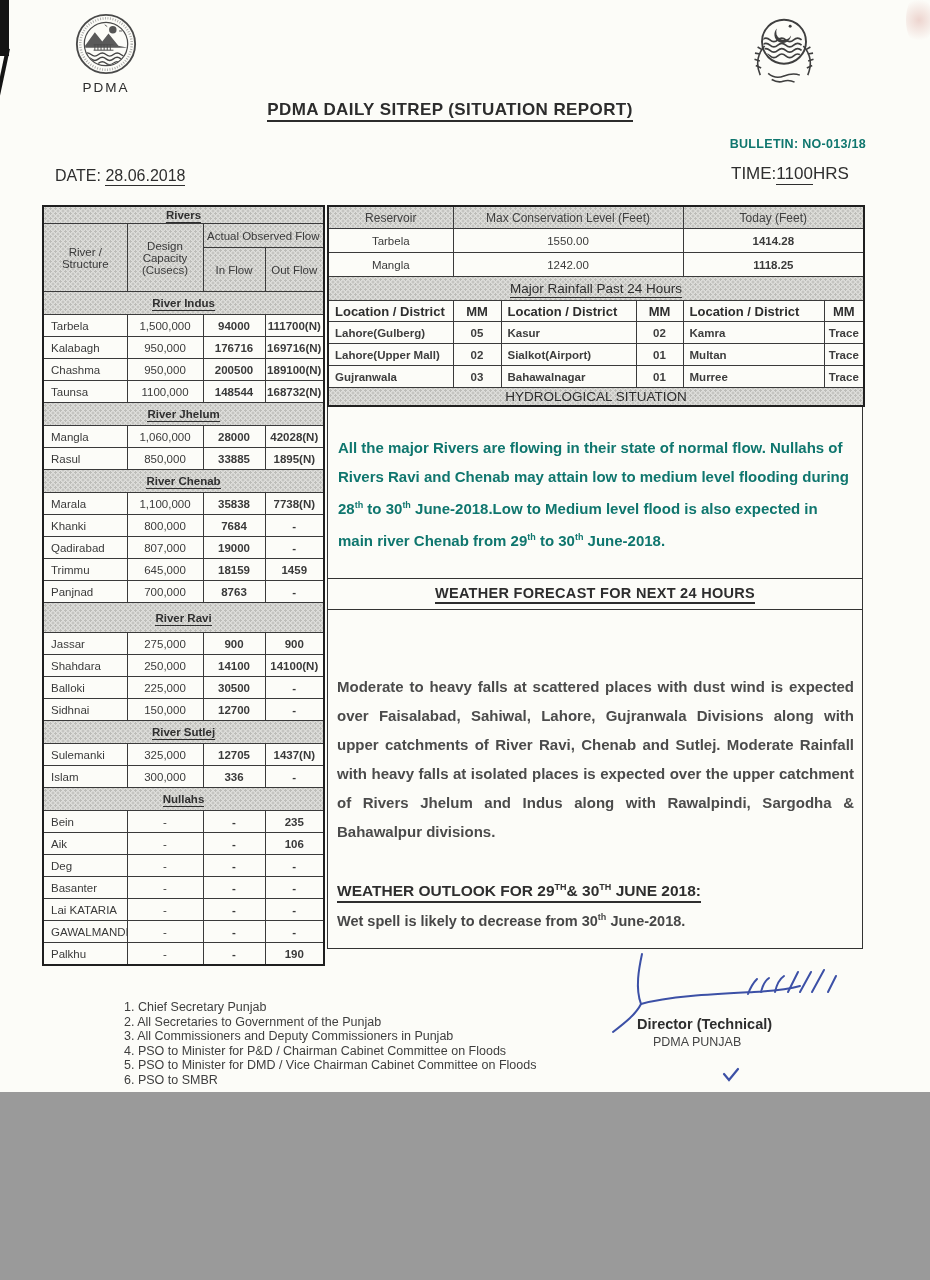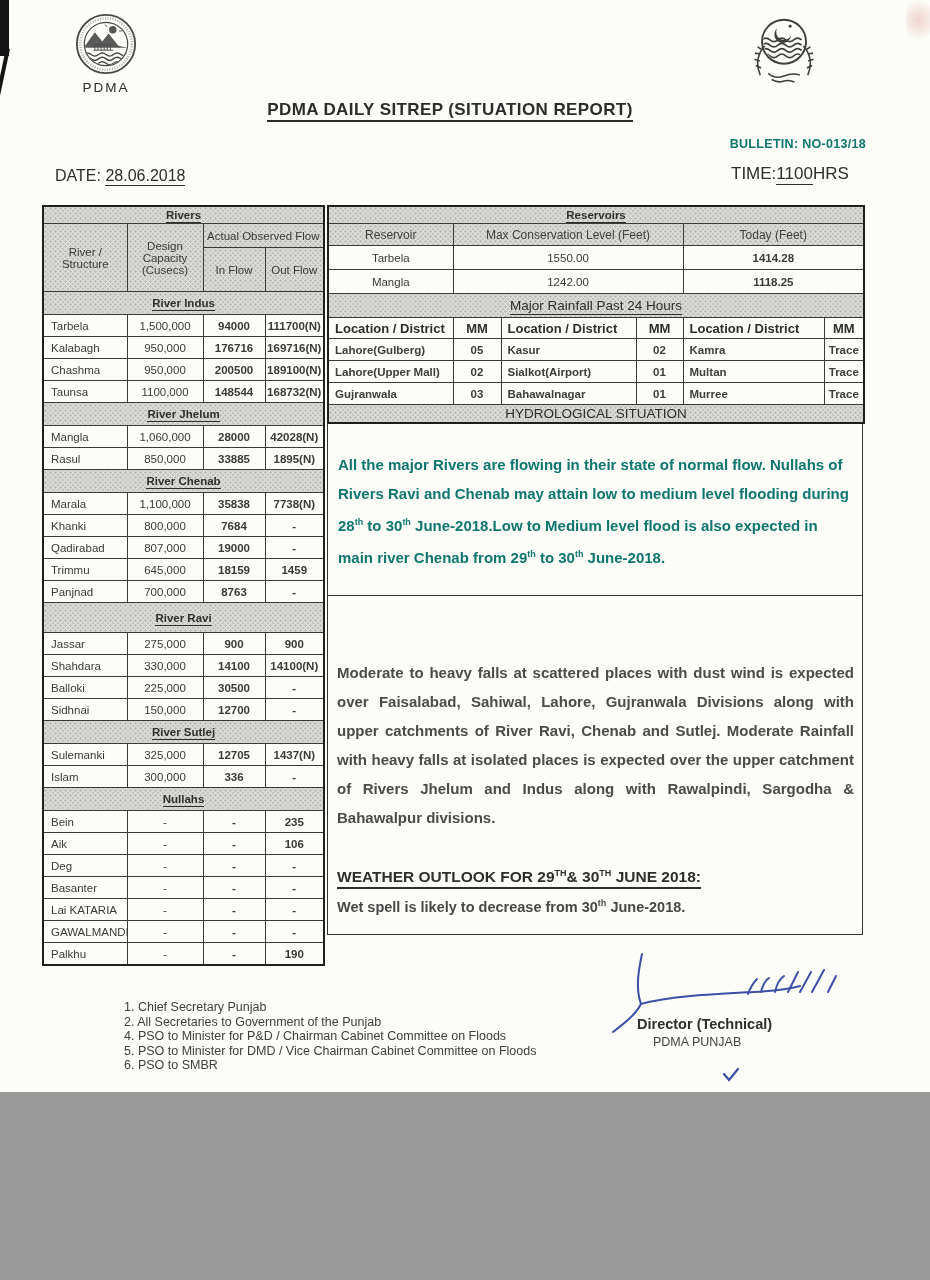--- a/index.html
+++ b/index.html
@@ -276,21 +276,21 @@
             <td colspan="4"><span class="sec-title">River Ravi</span></td>
           </tr>
       <tr class="d">
             <td class="cell-name">Jassar</td>
             <td class="cell-cap">275,000</td>
             <td class="cell-flow">900</td>
             <td class="cell-flow">900</td>
           </tr>
       <tr class="d">
             <td class="cell-name">Shahdara</td>
-            <td class="cell-cap">330,000</td>
+            <td class="cell-cap">250,000</td>
             <td class="cell-flow">14100</td>
             <td class="cell-flow">14100(N)</td>
           </tr>
       <tr class="d">
             <td class="cell-name">Balloki</td>
             <td class="cell-cap">225,000</td>
             <td class="cell-flow">30500</td>
             <td class="cell-flow">-</td>
           </tr>
       <tr class="d">
@@ -369,23 +369,20 @@
     <table class="right-table">
       <colgroup>
           <col style="width:125px">
           <col style="width:48px">
           <col style="width:135px">
           <col style="width:47px">
           <col style="width:141px">
           <col style="width:40px">
         </colgroup>
       <tbody>
-          <tr class="band-r shaded">
-            <td colspan="6"><span class="band-title">Reservoirs</span></td>
-          </tr>
       <tr class="rhead shaded">
         <td>Reservoir</td>
         <td colspan="3">Max Conservation Level (Feet)</td>
         <td colspan="2">Today (Feet)</td>
       </tr>
       <tr class="rres">
         <td>Tarbela</td>
         <td colspan="3">1550.00</td>
         <td colspan="2" class="val-bold">1414.28</td>
       </tr>
@@ -432,35 +429,39 @@
       <tr class="hydroband shaded">
             <td colspan="6"><span class="band-title-lg">HYDROLOGICAL SITUATION</span></td>
           </tr>
     </tbody>
       </table>
 
     <div class="hydro-box">
       <span>All the major Rivers are flowing in their state of normal flow. Nullahs of Rivers Ravi and Chenab may attain low to medium level flooding during 28</span><sup>th</sup><span> to 30</span><sup>th</sup><span> June-2018.Low to Medium level flood is also expected in main river Chenab from 29</span><sup>th</sup><span> to 30</span><sup>th</sup><span> June-2018.</span>
     </div>
 
+    <div class="forecast-band">
+      <span>WEATHER FORECAST FOR NEXT 24 HOURS</span>
+    </div>
 
     <div class="forecast-box">
       <div class="forecast-text">Moderate to heavy falls at scattered places with dust wind is expected over Faisalabad, Sahiwal, Lahore, Gujranwala Divisions along with upper catchments of River Ravi, Chenab and Sutlej. Moderate Rainfall with heavy falls at isolated places is expected over the upper catchment of Rivers Jhelum and Indus along with Rawalpindi, Sargodha &amp; Bahawalpur divisions.</div>
       <div class="outlook-head">
         <span class="uh"><span>WEATHER OUTLOOK FOR 29</span><sup>TH</sup><span>&amp; 30</span><sup>TH</sup><span> JUNE 2018:</span></span>
       </div>
       <div class="outlook-body">
         <span>Wet spell is likely to decrease from 30</span><sup>th</sup><span> June-2018.</span>
       </div>
     </div>
   </div>
 
   <div class="cc-block">
     <div>1. Chief Secretary Punjab</div>
     <div>2. All Secretaries to Government of the Punjab</div>
+    <div>3. All Commissioners and Deputy Commissioners in Punjab</div>
     <div>4. PSO to Minister for P&amp;D / Chairman Cabinet Committee on Floods</div>
     <div>5. PSO to Minister for DMD / Vice Chairman Cabinet Committee on Floods</div>
     <div>6. PSO to SMBR</div>
   </div>
 
   <svg class="sig-svg" width="240" height="82" viewBox="0 0 240 82">
     <g stroke="#3c50a6" stroke-width="2" fill="none" stroke-linecap="round">
       <path d="M44,2 C41,16 37,36 43,52"></path>
       <path d="M43,52 C38,62 28,70 15,80"></path>
       <path d="M43,52 C72,44 118,42 156,40 C176,39 192,37 202,34"></path>

